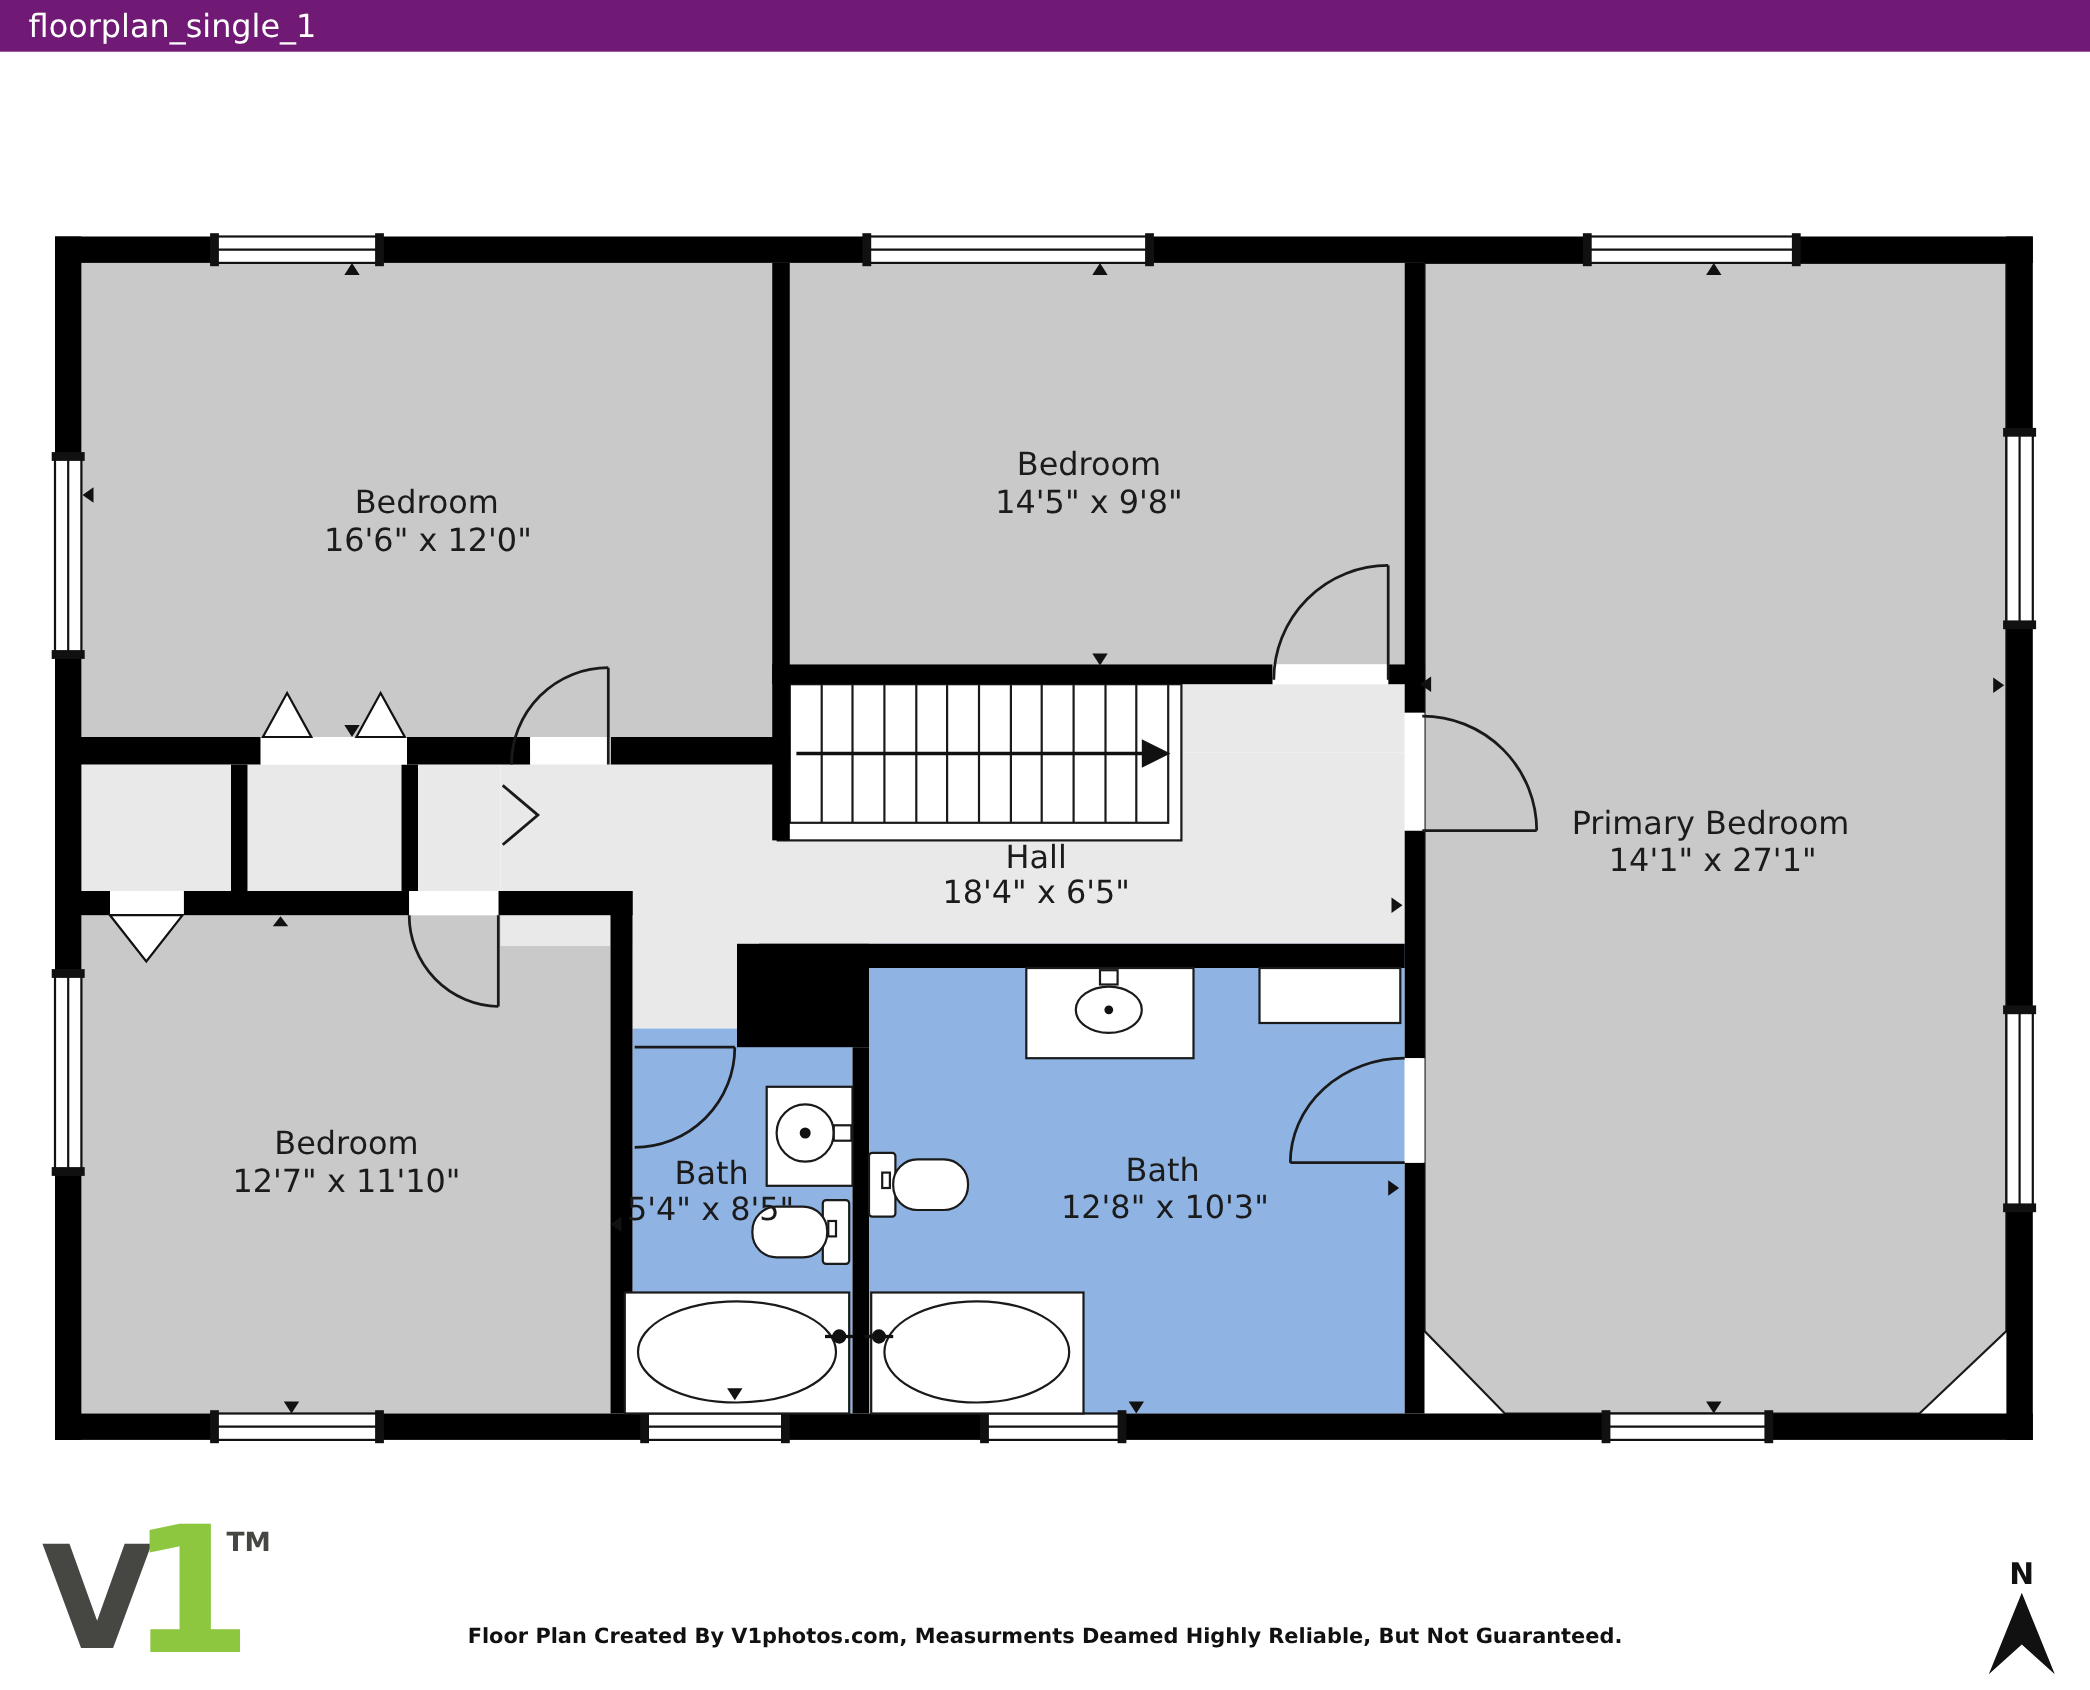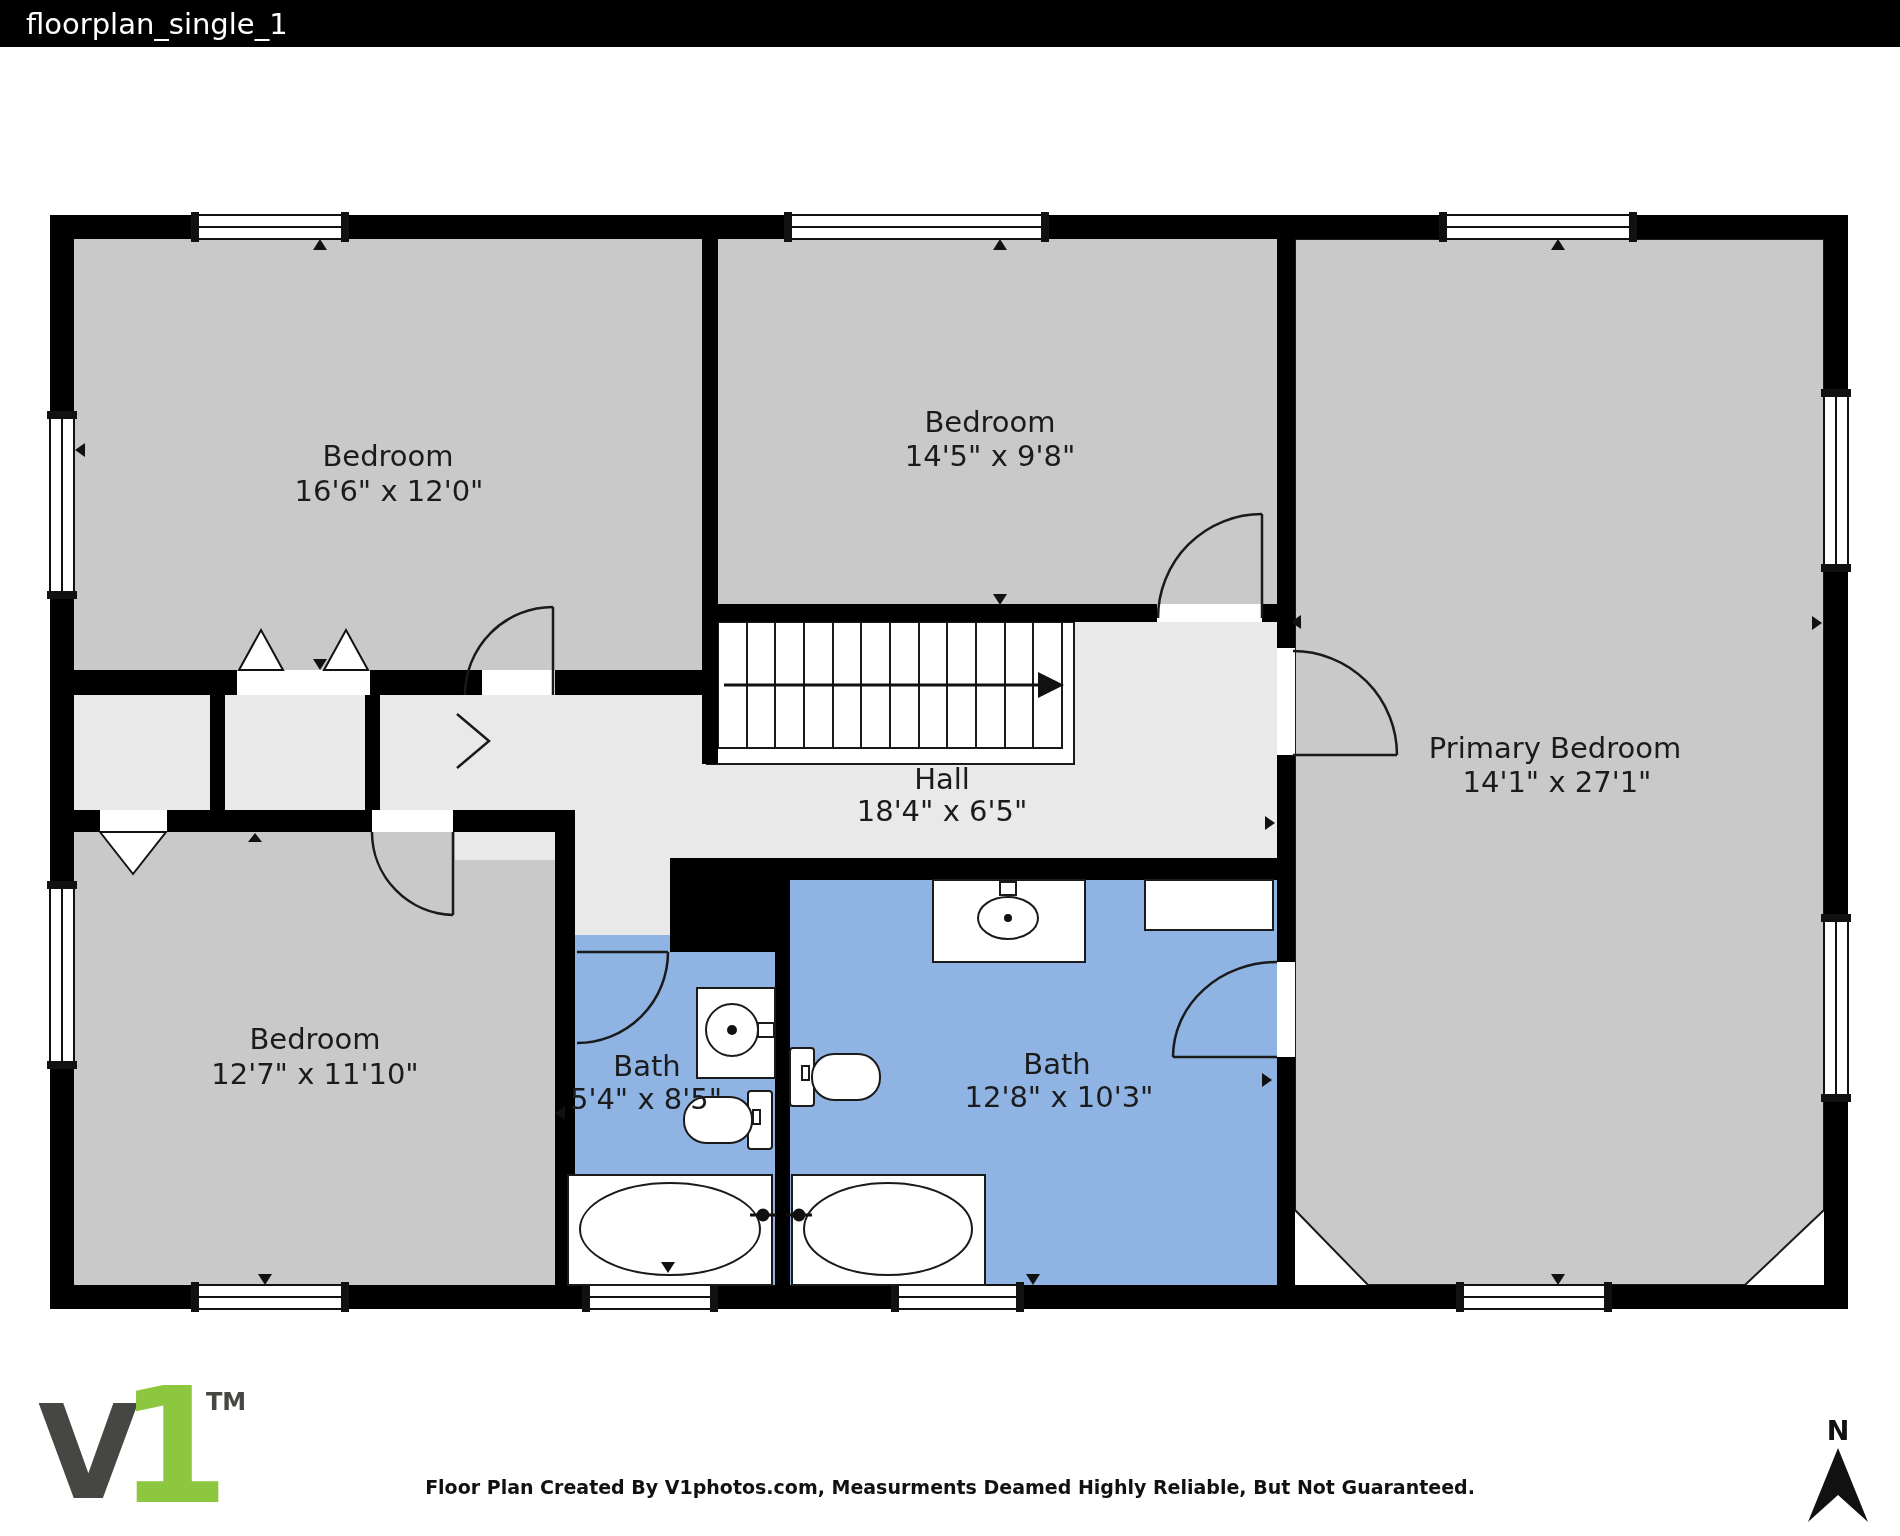--- a/index.html
+++ b/index.html
@@ -1,18 +1,18 @@
 <!DOCTYPE html>
 <html><head>
 <meta charset="utf-8">
 <style>
   html,body{margin:0;padding:0;background:#fff;}
   .page{position:relative;width:1900px;height:1536px;background:#fff;overflow:hidden;
         font-family:"DejaVu Sans","Liberation Sans",sans-serif;}
-  .titlebar{position:absolute;top:0;left:0;width:100%;height:47px;background:#000000;
+  .titlebar{position:absolute;top:0;left:0;width:100%;height:47px;background:#701a75;
             display:flex;align-items:center;z-index:5;}
   .titlebar .title{color:#ffffff;font-size:29px;font-weight:400;margin-left:26px;
                    font-family:"DejaVu Sans","Liberation Sans",sans-serif;}
   svg{position:absolute;top:0;left:0;}
   svg text{font-family:"DejaVu Sans","Liberation Sans",sans-serif;}
   .room-label{font-size:29px;fill:#1b1b1b;}
   .disclaimer{font-size:19px;font-weight:bold;fill:#111;}
 </style>
 </head>
 <body>

